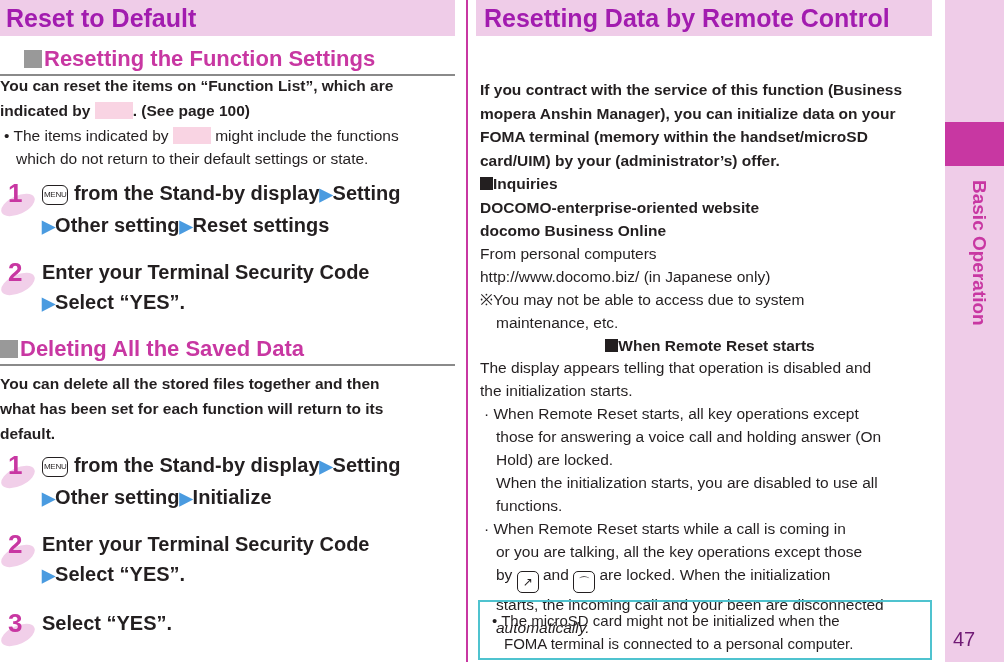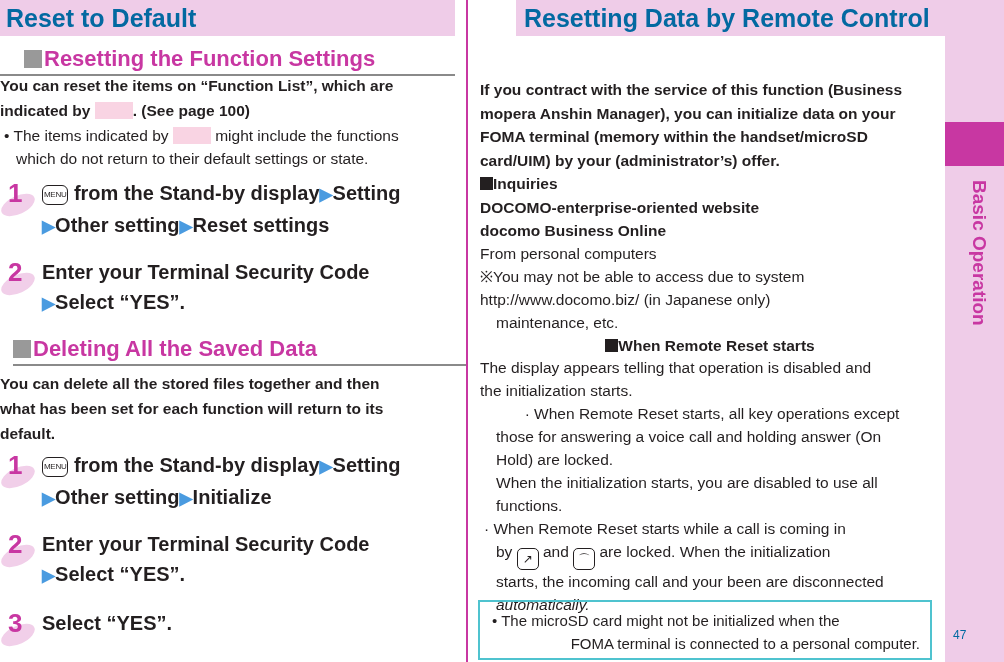--- a/index.html
+++ b/index.html
@@ -6,24 +6,24 @@
   body {
     width: 1004px; height: 662px; position: relative; overflow: hidden;
     background: #ffffff; color: #231f20;
     font-family: "Liberation Sans", sans-serif;
   }
   .abs { position: absolute; }
 
   
   .title-bar {
     position: absolute; background: #efcce8; height: 36px;
-    font-weight: bold; font-size: 25px; line-height: 36px; color: #0369a1;
+    font-weight: bold; font-size: 25px; line-height: 36px; color: #a21caf;
   }
   #left-title { left: 0; top: 0; width: 455px; padding-left: 6px; box-sizing: border-box; }
-  #right-title { left: 476px; top: 0; width: 456px; padding-left: 8px; box-sizing: border-box; margin-left: 40px; }
+  #right-title { left: 476px; top: 0; width: 456px; padding-left: 8px; box-sizing: border-box; }
 
   
   .sec-head {
     position: absolute; left: 0; width: 455px; height: 32px;
     border-bottom: 2px solid #8a8a8a; box-sizing: border-box;
     font-weight: bold; font-size: 22px; color: #c837a2; line-height: 30px;
   }
   .sec-head .sq {
     display: inline-block; width: 18px; height: 18px; background: #999999;
     vertical-align: -2px; margin-right: 2px;
@@ -76,21 +76,21 @@
     font-size: 15px; line-height: 23px;
   }
 
   
   #side-tab { left: 945px; top: 0; width: 59px; height: 662px; background: #efcce8; }
   #side-block { left: 945px; top: 122px; width: 59px; height: 44px; background: #c837a2; }
   #side-label {
     position: absolute; left: 962px; top: 180px; width: 28px; height: 170px;
     writing-mode: vertical-rl; font-weight: bold; font-size: 19px; color: #c837a2;
   }
-  #page-num { left: 953px; top: 628px; font-size: 12px; color: #0369a1; }
+  #page-num { left: 953px; top: 628px; font-size: 20px; color: #701a75; }
 </style>
 </head>
 <body>
 
 <div id="left-title" class="title-bar">Reset to Default</div>
 
 <div class="sec-head" style="top:44px;padding-left:24px;">
   <span class="sq"></span><span>Resetting the Function Settings</span>
 </div>
 
@@ -115,21 +115,21 @@
 
 <div class="step" style="top:257px; height:64px;">
   <span class="step-blob" style="top:18px;"></span>
   <span class="step-num" style="top:0;">2</span>
   <div class="step-text" style="top:0;">
     <div>Enter your Terminal Security Code</div>
     <div><span class="arrow">▶</span><span>Select “YES”.</span></div>
   </div>
 </div>
 
-<div class="sec-head" style="top:334px;margin-left:13px;">
+<div class="sec-head" style="top:334px;">
   <span class="sq"></span><span>Deleting All the Saved Data</span>
 </div>
 
 <div class="abs bold-text" style="left:0; top:371px; width:460px;">
   <div>You can delete all the stored files together and then</div>
   <div>what has been set for each function will return to its</div>
   <div>default.</div>
 </div>
 
 <div class="step" style="top:450px; height:64px;">
@@ -167,50 +167,51 @@
   <div>mopera Anshin Manager), you can initialize data on your</div>
   <div>FOMA terminal (memory within the handset/microSD</div>
   <div>card/UIM) by your (administrator’s) offer.</div>
   <div><span class="blk-sq"></span><span>Inquiries</span></div>
   <div>DOCOMO-enterprise-oriented website</div>
   <div>docomo Business Online</div>
 </div>
 
 <div class="rc rc-reg" style="top:208px;">
   <div>From personal computers</div>
+  <div>http://www.docomo.biz/ (in Japanese only)</div>
   <div>※You may not be able to access due to system</div>
-  <div>http://www.docomo.biz/ (in Japanese only)</div>
   <div style="padding-left:16px;">maintenance, etc.</div>
 </div>
 
 <div class="rc rc-bold" style="top:300px;text-align:center;">
   <span class="blk-sq"></span><span>When Remote Reset starts</span>
 </div>
 
 <div class="rc rc-reg" style="top:322px;">
   <div>The display appears telling that operation is disabled and</div>
   <div>the initialization starts.</div>
-  <div style="padding-left:4px;text-align:center;">· When Remote Reset starts, all key operations except</div>
+  <div style="padding-left:4px;">· When Remote Reset starts, all key operations except</div>
   <div style="padding-left:16px;">those for answering a voice call and holding answer (On</div>
   <div style="padding-left:16px;">Hold) are locked.</div>
   <div style="padding-left:16px;">When the initialization starts, you are disabled to use all</div>
   <div style="padding-left:16px;">functions.</div>
   <div style="padding-left:4px;">· When Remote Reset starts while a call is coming in</div>
+  <div style="padding-left:16px;">or you are talking, all the key operations except those</div>
   <div style="padding-left:16px;">
     <span>by</span>
     <span class="phone-key">↗</span>
     <span>and</span>
     <span class="phone-key">⌒</span>
     <span>are locked. When the initialization</span>
   </div>
   <div style="padding-left:16px;">starts, the incoming call and your been are disconnected</div>
   <div style="padding-left:16px;font-style:italic;">automatically.</div>
 </div>
 
 <div id="note-box">
   <div>• The microSD card might not be initialized when the</div>
-  <div style="padding-left:12px;text-align:right;">FOMA terminal is connected to a personal computer.</div>
+  <div style="padding-left:12px;">FOMA terminal is connected to a personal computer.</div>
 </div>
 
 <div id="side-tab" class="abs"></div>
 <div id="side-block" class="abs"></div>
 <div id="side-label">Basic Operation</div>
 <div id="page-num" class="abs">47</div>
 
 </body></html>

